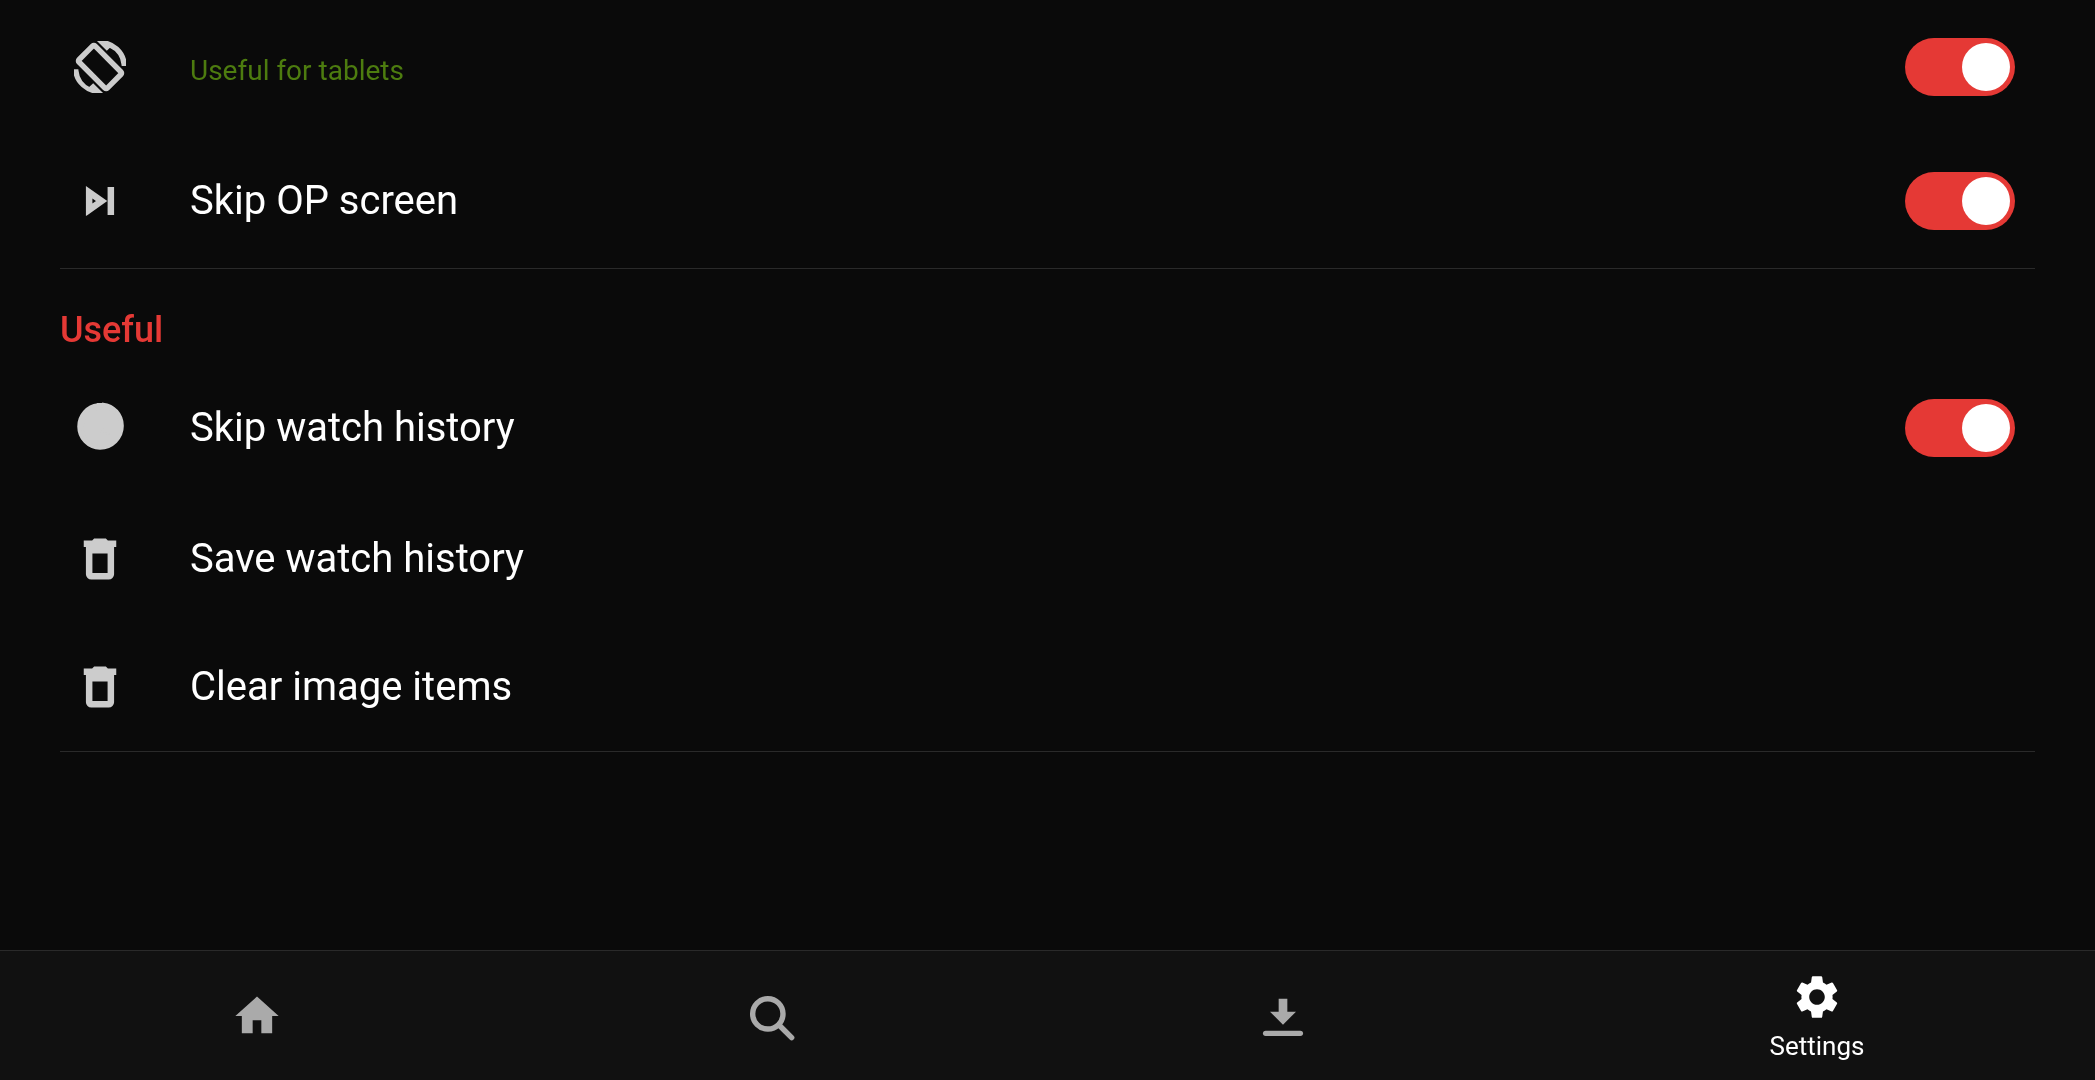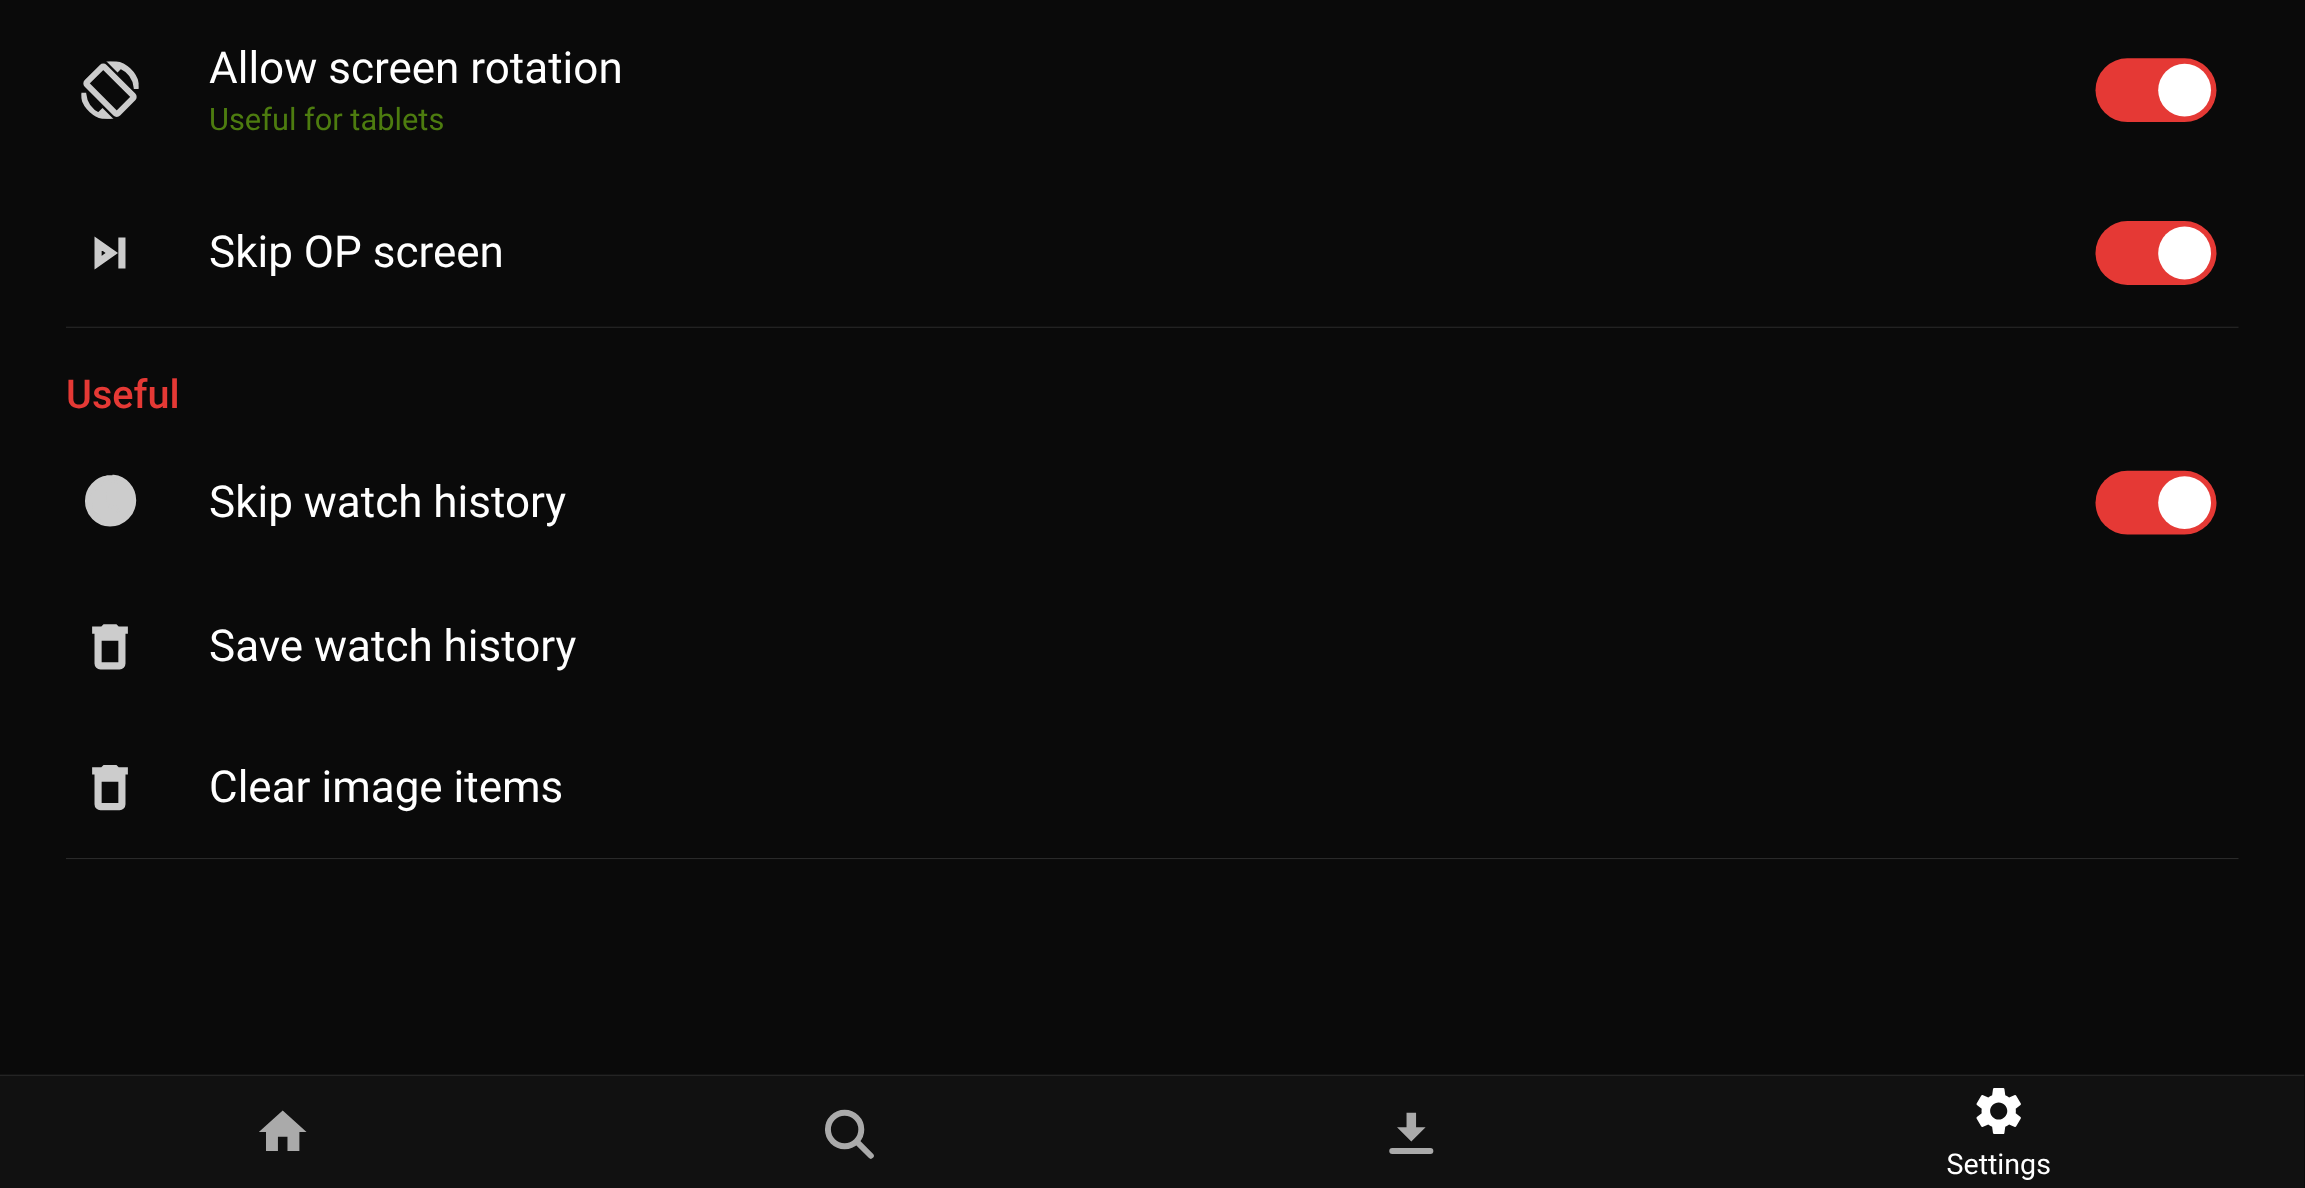--- a/index.html
+++ b/index.html
@@ -101,21 +101,21 @@
       border-radius: 50%;
       background-color: #ffffff;
       transition: left 0.2s;
     }
 
     .toggle.on .toggle-knob {
       left: 57px;
     }
 
     .bottom-nav {
-      height: 103px;
+      height: 130px;
       background-color: #111111;
       display: flex;
       align-items: center;
       justify-content: space-around;
       border-top: 1px solid #2a2a2a;
     }
 
     .nav-item {
       display: flex;
       flex-direction: column;
@@ -158,21 +158,20 @@
 
 <div class="settings-list">
 
   <div class="setting-item">
     <div class="setting-icon">
       <svg viewBox="0 0 24 24" xmlns="http://www.w3.org/2000/svg">
         <path d="M16.48 2.52c3.27 1.55 5.61 4.72 5.97 8.48h1.5C23.44 4.84 18.29 0 12 0l-.66.03 3.81 3.81 1.33-1.32zm-6.25-.77c-.59-.59-1.54-.59-2.12 0L1.75 8.11c-.59.59-.59 1.54 0 2.12l12.02 12.02c.59.59 1.54.59 2.12 0l6.36-6.36c.59-.59.59-1.54 0-2.12L10.23 1.75zm4.6 19.44L2.81 9.17l6.36-6.36 12.02 12.02-6.36 6.36zm-7.33.87C4.25 20.51 1.91 17.34 1.55 13.58H.05C.56 19.16 5.71 24 12 24l.66-.03-3.81-3.81-1.35 1.32z" fill="#cccccc"></path>
       </svg>
     </div>
     <div class="setting-text">
-      <div class="setting-title">Allow screen rotation</div>
       <div class="setting-subtitle">Useful for tablets</div>
     </div>
     <div class="toggle-container">
       <div class="toggle on">
         <div class="toggle-knob"></div>
       </div>
     </div>
   </div>
 
   <div class="setting-item">

